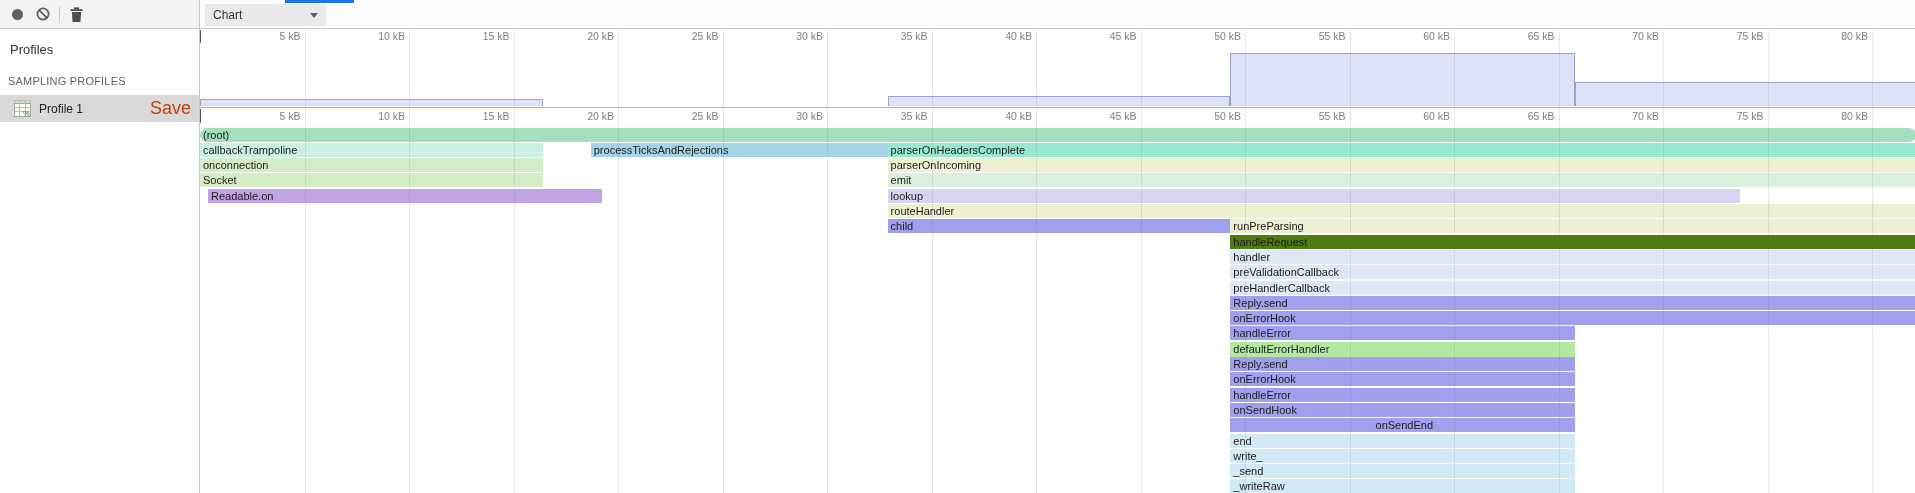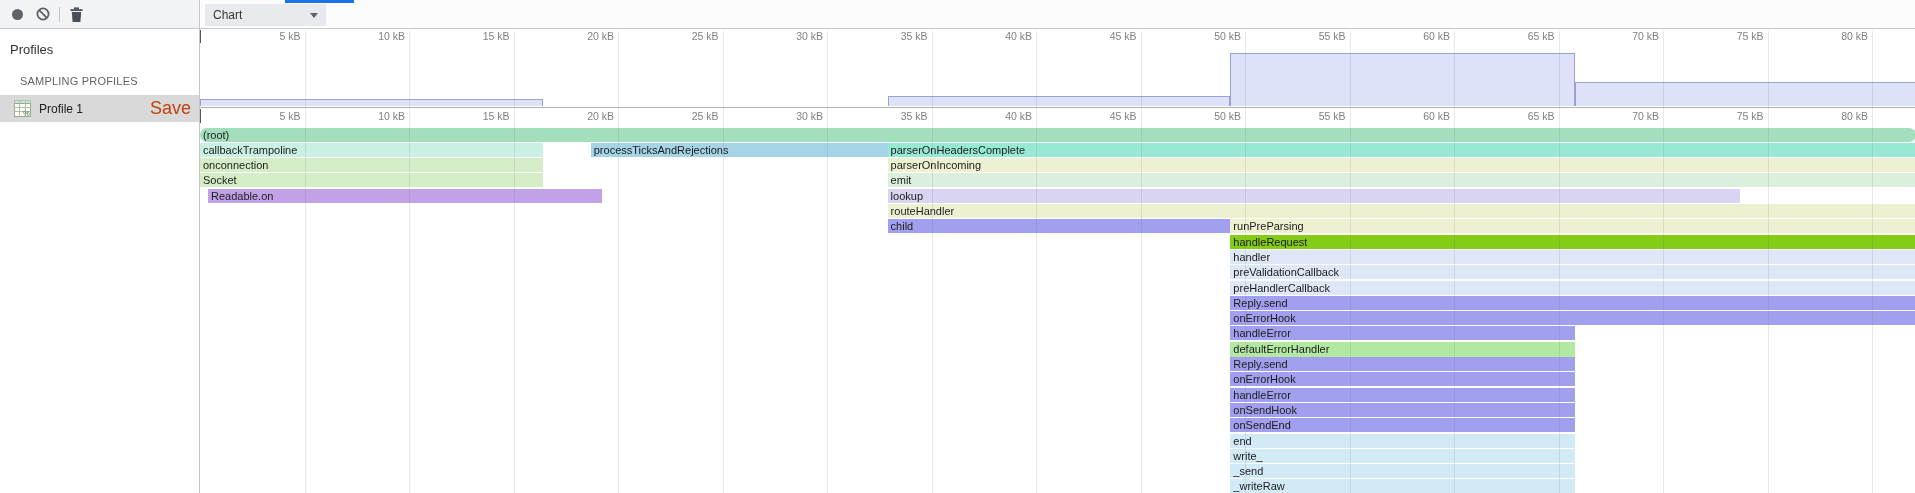--- a/index.html
+++ b/index.html
@@ -19,21 +19,21 @@
     display:flex;align-items:center;cursor:pointer;padding:0 8px;box-sizing:border-box;
     font-size:12px;color:#35363a;}
   .chart-select .lbl{flex:1;}
   .dd-arrow{width:0;height:0;border-left:4.5px solid transparent;border-right:4.5px solid transparent;
     border-top:5.5px solid #5f6368;}
   .tab-underline{position:absolute;left:285px;top:0;width:69px;height:3px;background:#1a73e8;}
 
   
   .sidebar{position:absolute;left:0;top:29px;width:199px;height:464px;background:#fff;}
   .profiles-title{padding:13px 10px 12px 10px;font-size:13px;color:#333;}
-  .section-label{padding:6px 8px 8px 20px;font-size:11px;color:#5f6368;letter-spacing:.2px;}
+  .section-label{padding:6px 8px 8px 8px;font-size:11px;color:#5f6368;letter-spacing:.2px;}
   .profile-row{height:27px;background:#d9d9d9;display:flex;align-items:center;
     padding:0 8px 0 14px;box-sizing:border-box;cursor:pointer;}
   .profile-row .pname{flex:1;font-size:12px;color:#222;margin-left:8px;}
   .save-link{font-size:18px;color:#c2410c;cursor:pointer;}
 
   
   .chart-area{position:absolute;left:200px;top:29px;width:1715px;height:464px;background:#fff;overflow:hidden;}
   .ruler-label{position:absolute;width:66px;text-align:right;font-size:10.5px;color:#808080;
     pointer-events:none;}
   .gridline{position:absolute;width:1px;top:2px;bottom:0;background:rgba(110,110,110,0.16);z-index:10;}
@@ -152,33 +152,33 @@
         <div class="flame-bar" style="top: 15.3px; height: 14px; left: 687.61px; width: 1028.28px; background: rgb(152, 233, 212);">parserOnHeadersComplete</div>
         <div class="flame-bar" style="top: 30.6px; height: 14px; left: 687.61px; width: 1028.28px; background: rgb(238, 240, 210);">parserOnIncoming</div>
         <div class="flame-bar" style="top: 30.6px; height: 14px; left: 0px; width: 342.76px; background: rgb(213, 237, 199);">onconnection</div>
         <div class="flame-bar" style="top: 45.9px; height: 14px; left: 0px; width: 342.76px; background: rgb(213, 237, 199);">Socket</div>
         <div class="flame-bar" style="top: 45.9px; height: 14px; left: 687.61px; width: 1028.28px; background: rgb(219, 240, 220);">emit</div>
         <div class="flame-bar" style="top: 61.2px; height: 14px; left: 0px; width: 394px; background: rgb(194, 162, 230); margin-left: 8px;">Readable.on</div>
         <div class="flame-bar" style="top: 61.2px; height: 14px; left: 687.61px; width: 852px; background: rgb(217, 212, 242);">lookup</div>
         <div class="flame-bar" style="top: 76.5px; height: 14px; left: 687.61px; width: 1028.28px; background: rgb(238, 240, 210);">routeHandler</div>
         <div class="flame-bar dotted" style="top: 91.8px; height: 14px; left: 687.61px; width: 342.76px; background: rgb(160, 160, 238);">child</div>
         <div class="flame-bar" style="top: 91.8px; height: 14px; left: 1030.37px; width: 685.52px; background: rgb(238, 240, 210);">runPreParsing</div>
-        <div class="flame-bar" style="top: 107.1px; height: 14px; left: 1030.37px; width: 685.52px; background: #84cc16;">handleRequest</div>
+        <div class="flame-bar" style="top: 107.1px; height: 14px; left: 1030.37px; width: 685.52px; background: #4d7c0f;">handleRequest</div>
         <div class="flame-bar" style="top: 122.4px; height: 14px; left: 1030.37px; width: 685.52px; background: rgb(221, 231, 245);">handler</div>
         <div class="flame-bar" style="top: 137.7px; height: 14px; left: 1030.37px; width: 685.52px; background: rgb(221, 231, 245);">preValidationCallback</div>
         <div class="flame-bar" style="top: 153px; height: 14px; left: 1030.37px; width: 685.52px; background: rgb(221, 231, 245);">preHandlerCallback</div>
         <div class="flame-bar" style="top: 168.3px; height: 14px; left: 1030.37px; width: 685.52px; background: rgb(160, 160, 238);">Reply.send</div>
         <div class="flame-bar" style="top: 183.6px; height: 14px; left: 1030.37px; width: 685.52px; background: rgb(160, 160, 238);">onErrorHook</div>
         <div class="flame-bar" style="top: 198.9px; height: 14px; left: 1030.37px; width: 344.85px; background: rgb(160, 160, 238);">handleError</div>
         <div class="flame-bar" style="top: 214.2px; height: 20px; left: 1030.37px; width: 344.85px; background: rgb(179, 232, 163);">defaultErrorHandler</div>
         <div class="flame-bar" style="top: 229.5px; height: 14px; left: 1030.37px; width: 344.85px; background: rgb(160, 160, 238);">Reply.send</div>
         <div class="flame-bar" style="top: 244.8px; height: 14px; left: 1030.37px; width: 344.85px; background: rgb(160, 160, 238);">onErrorHook</div>
         <div class="flame-bar" style="top: 260.1px; height: 14px; left: 1030.37px; width: 344.85px; background: rgb(160, 160, 238);">handleError</div>
         <div class="flame-bar" style="top: 275.4px; height: 14px; left: 1030.37px; width: 344.85px; background: rgb(160, 160, 238);">onSendHook</div>
-        <div class="flame-bar" style="top: 290.7px; height: 14px; left: 1030.37px; width: 344.85px; background: rgb(160, 160, 238);">onSendEnd</div>
+        <div class="flame-bar" style="top: 290.7px; height: 14px; left: 1030.37px; width: 344.85px; background: rgb(160, 160, 238); text-align: center;">onSendEnd</div>
         <div class="flame-bar" style="top: 306px; height: 14px; left: 1030.37px; width: 344.85px; background: rgb(210, 233, 246);">end</div>
         <div class="flame-bar" style="top: 321.3px; height: 14px; left: 1030.37px; width: 344.85px; background: rgb(210, 233, 246);">write_</div>
         <div class="flame-bar" style="top: 336.6px; height: 14px; left: 1030.37px; width: 344.85px; background: rgb(210, 233, 246);">_send</div>
         <div class="flame-bar" style="top: 351.9px; height: 14px; left: 1030.37px; width: 344.85px; background: rgb(210, 233, 246);">_writeRaw</div>
       </div>
     <div id="grid">
         <div class="gridline" style="left: 104.5px;"></div>
         <div class="gridline" style="left: 209px;"></div>
         <div class="gridline" style="left: 313.5px;"></div>
         <div class="gridline" style="left: 418px;"></div>

